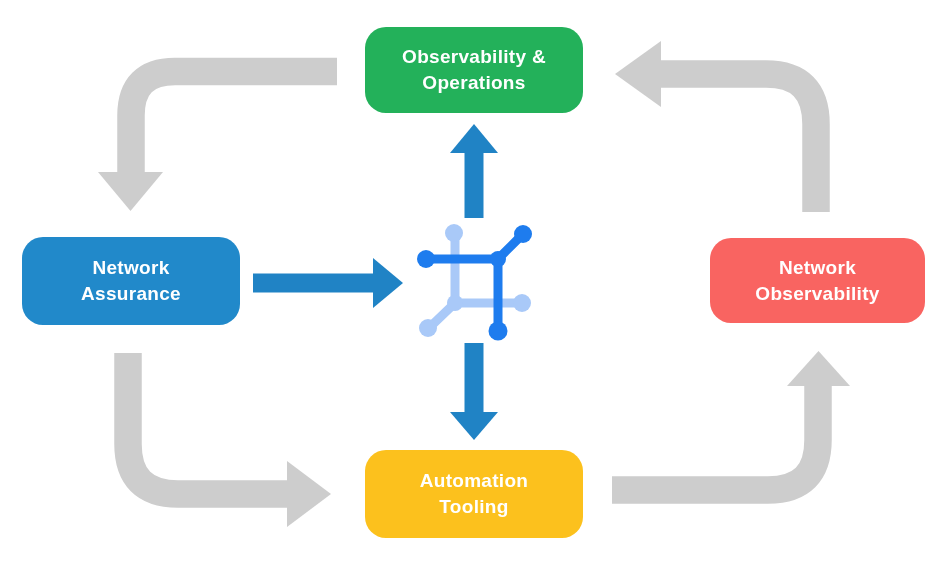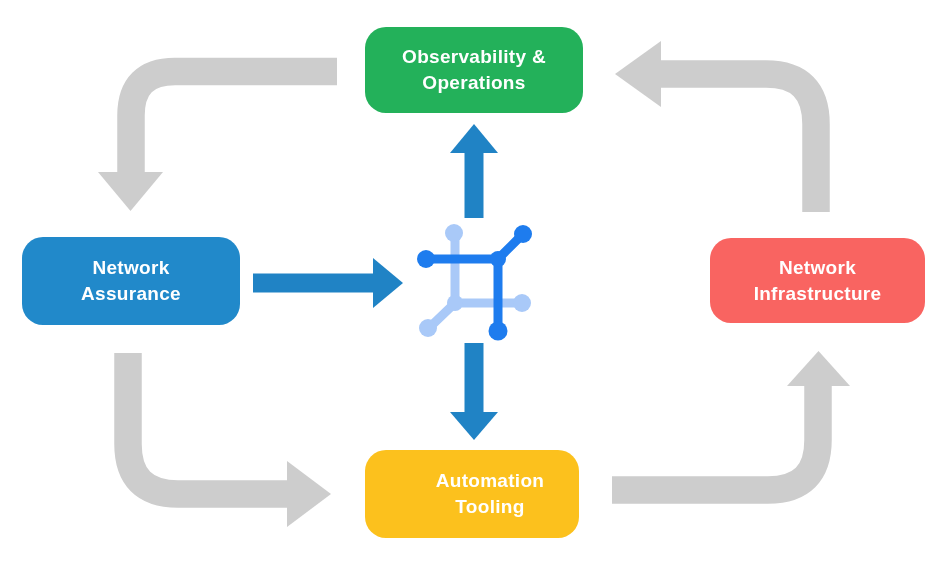--- a/index.html
+++ b/index.html
@@ -66,21 +66,21 @@
     color: var(--label-text, #ffffff);
     font-size: 19px;
     font-weight: 600;
     letter-spacing: 0.3px;
     line-height: 26px;
   }
   .node span { display: block; }
   .node-observability { left: 365px; top: 27px;  width: 218px; height: 86px; background: var(--box-green,  #23b15a); }
   .node-operations    { left: 22px;  top: 237px; width: 218px; height: 88px; background: var(--box-blue,   #2189ca); }
   .node-infrastructure{ left: 710px; top: 238px; width: 215px; height: 85px; background: var(--box-red,    #f96461); }
-  .node-automation    { left: 365px; top: 450px; width: 178px; height: 88px; background: var(--box-yellow, #fcc11d); padding-left: 36px; }
+  .node-automation    { left: 365px; top: 450px; width: 218px; height: 88px; background: var(--box-yellow, #fcc11d); }
 </style>
 </head>
 <body>
 
 <div id="canvas">
 
   <svg id="arrow-layer" viewBox="0 0 948 570" xmlns="http://www.w3.org/2000/svg">
 
     <g>
       <path class="gray-line" d="M 337 71.5 L 175 71.5 Q 131 71.5 131 115.5 L 131 173"></path>
@@ -138,21 +138,21 @@
     <span>Operations</span>
   </div>
 
   <div class="node node-operations">
     <span>Network</span>
     <span>Assurance</span>
   </div>
 
   <div class="node node-infrastructure">
     <span>Network</span>
-    <span>Infrastructure</span>
+    <span>Observability</span>
   </div>
 
   <div class="node node-automation">
     <span>Automation</span>
     <span>Tooling</span>
   </div>
 
 </div>
 
 </body></html>

